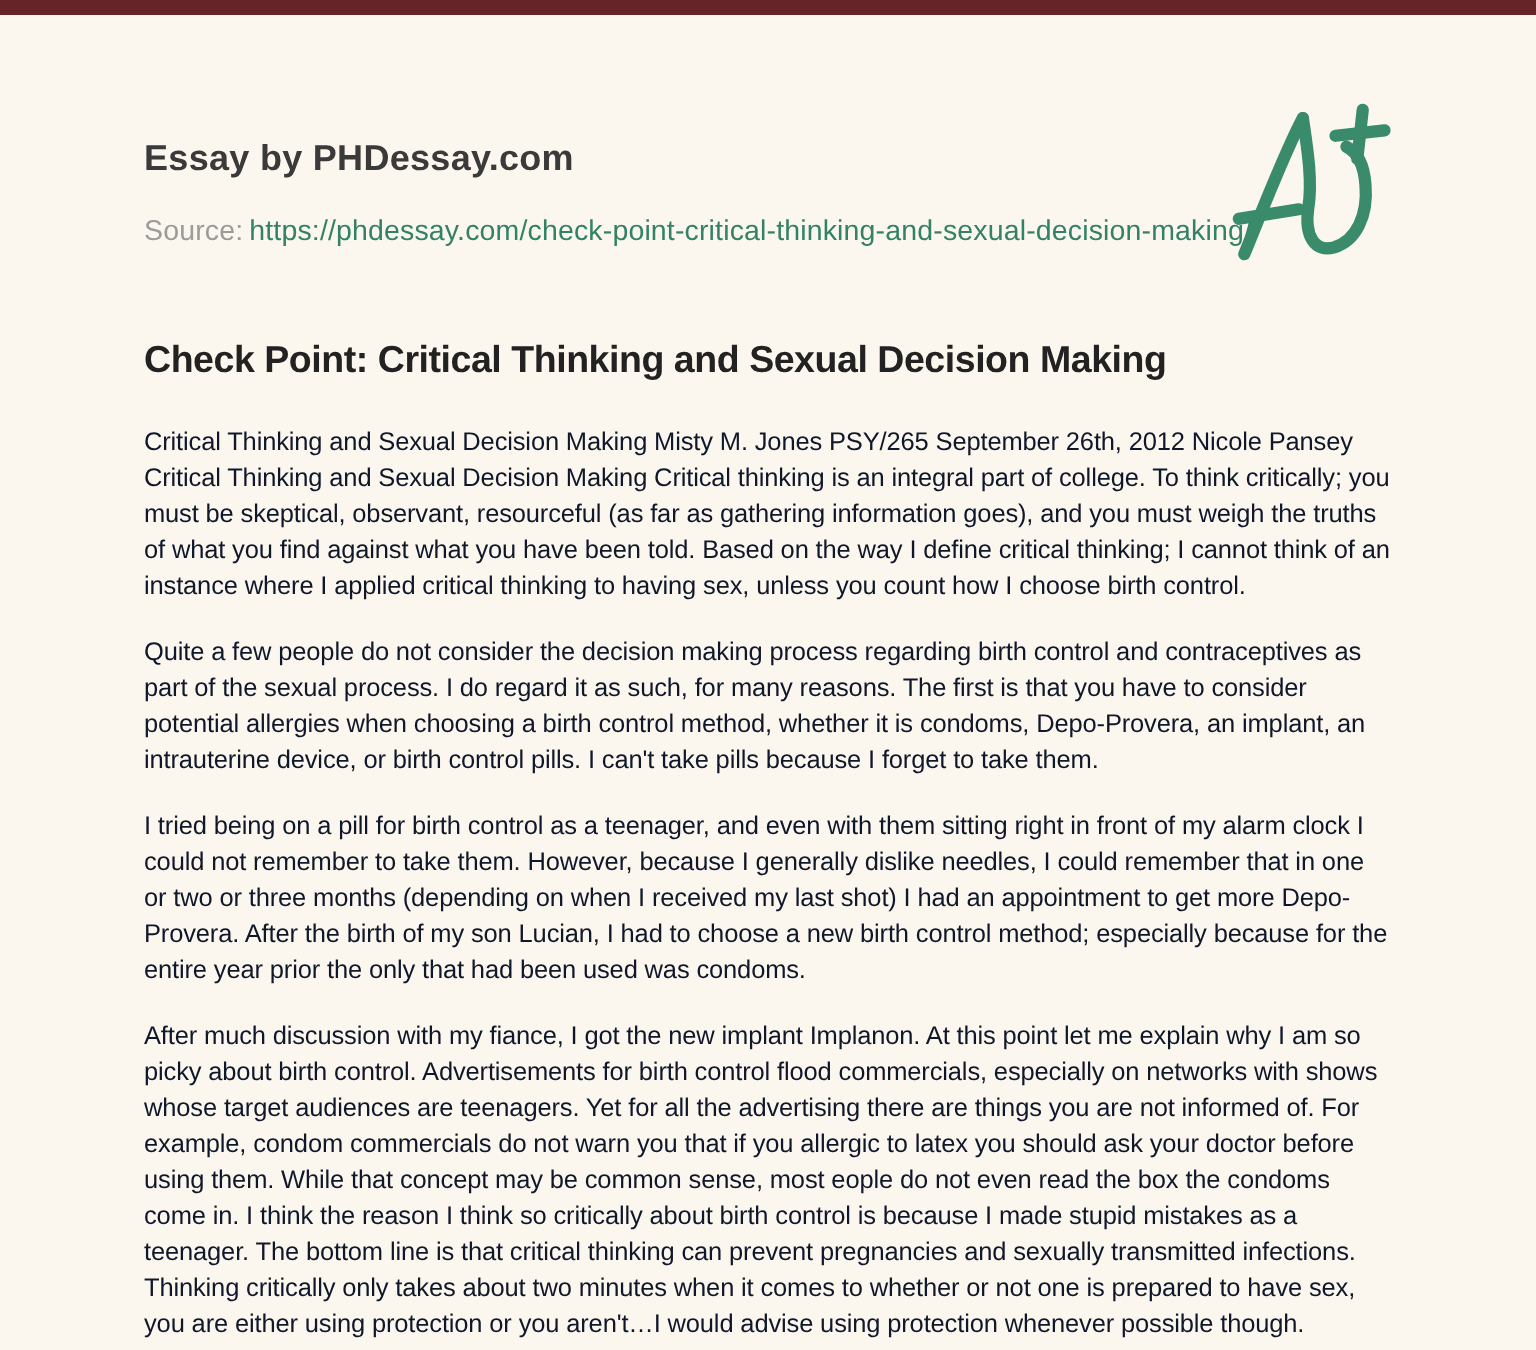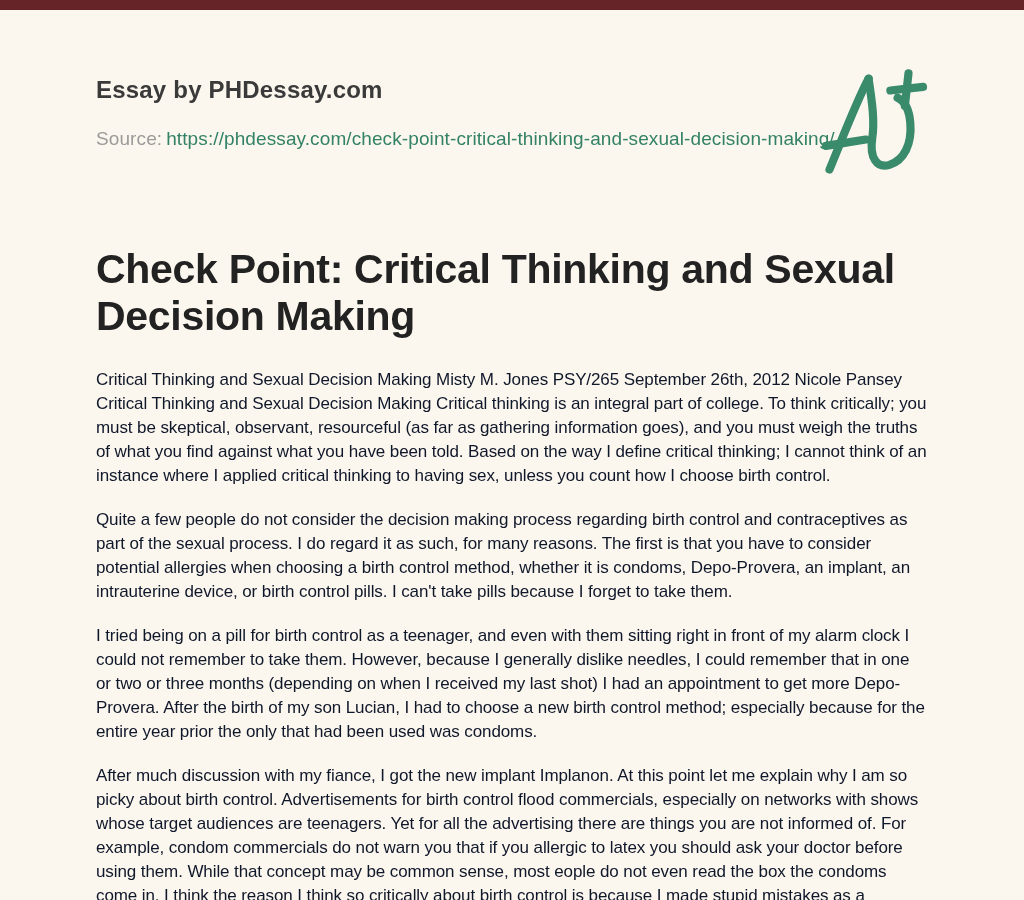--- a/index.html
+++ b/index.html
@@ -12,21 +12,21 @@
   }
   .top-bar {
     width: 100%;
     height: 10px;
     background: #662428;
   }
   .page {
     position: relative;
     width: 1024px;
     height: 890px;
-    padding: 0 96px;
+    padding: 16px 96px;
   }
   .byline {
     padding-top: 66px;
     font-size: 24px;
     font-weight: 700;
     letter-spacing: 0.2px;
     color: #3A3A3A;
   }
   .source-row {
     margin-top: 24px;
@@ -40,22 +40,22 @@
     margin-left: 4px;
   }
   .logo {
     position: absolute;
     top: 56px;
     right: 90px;
     width: 120px;
     height: 118px;
   }
   .title {
-    margin-top: 96px;
-    font-size: 41px;
+    margin-top: 60px;
+    font-size: 25px;
     font-weight: 700;
     letter-spacing: -0.3px;
     color: #222222;
   }
   .essay-body {
     margin-top: 28px;
   }
   .essay-body p {
     font-size: 17px;
     line-height: 24px;

